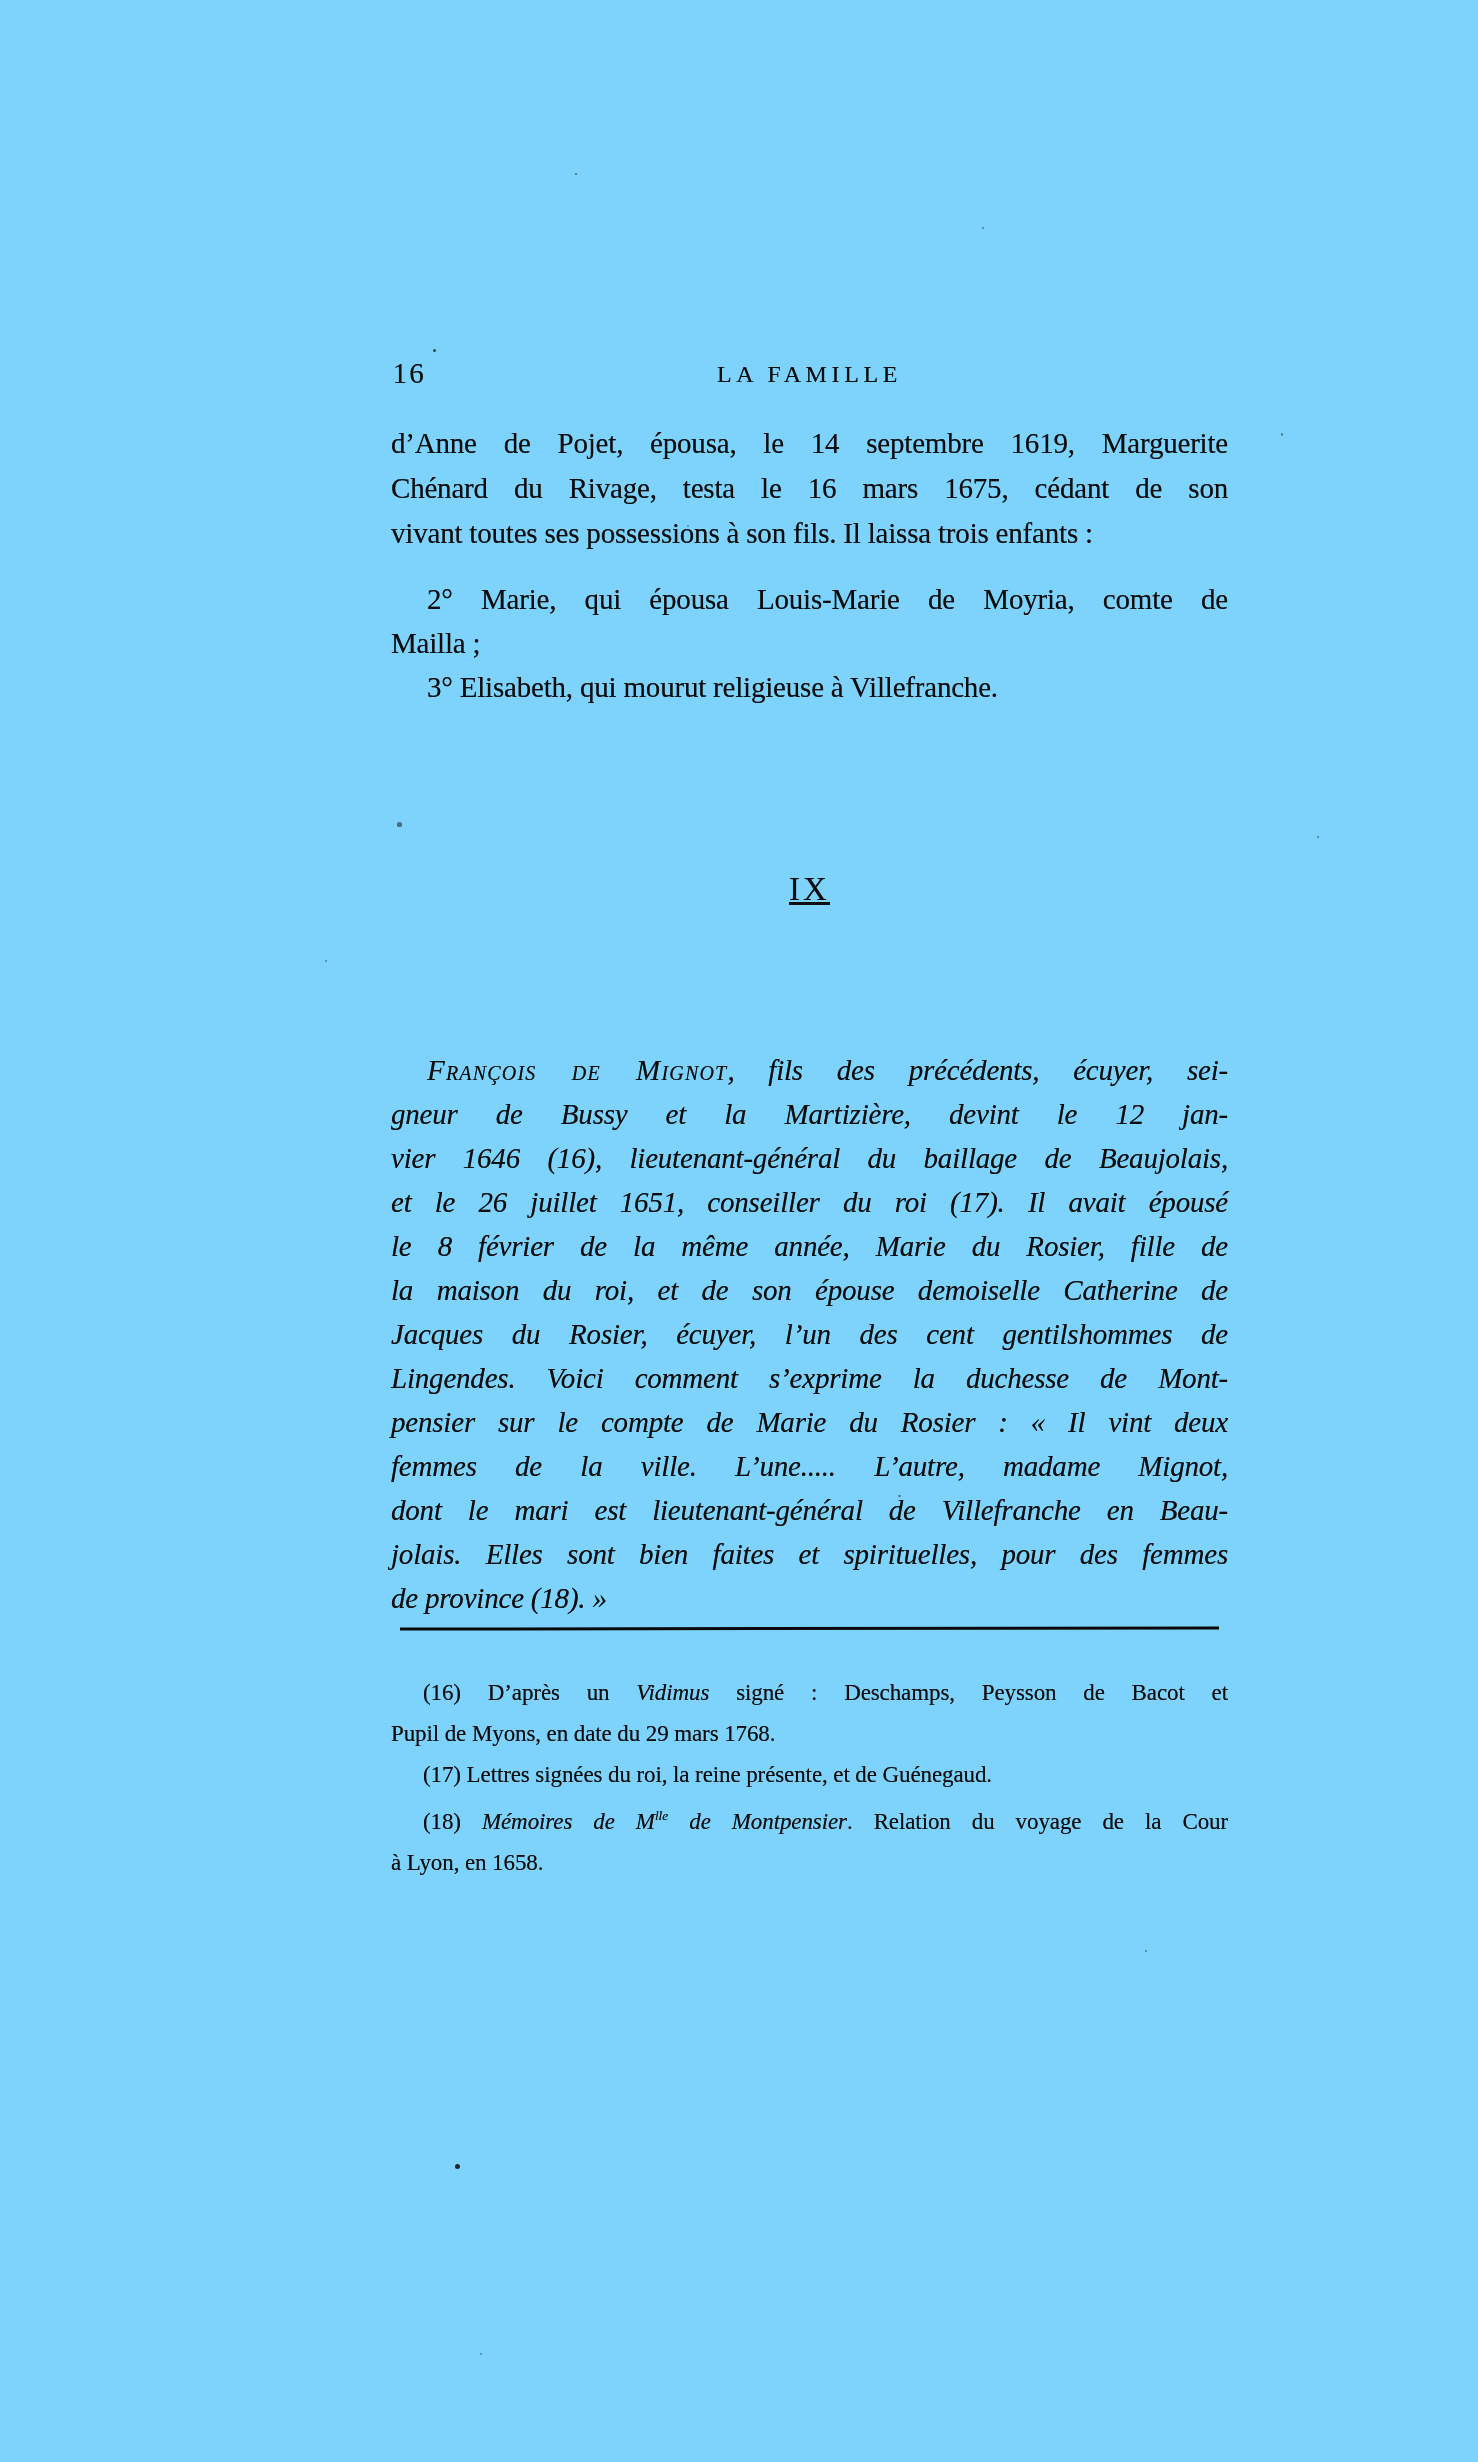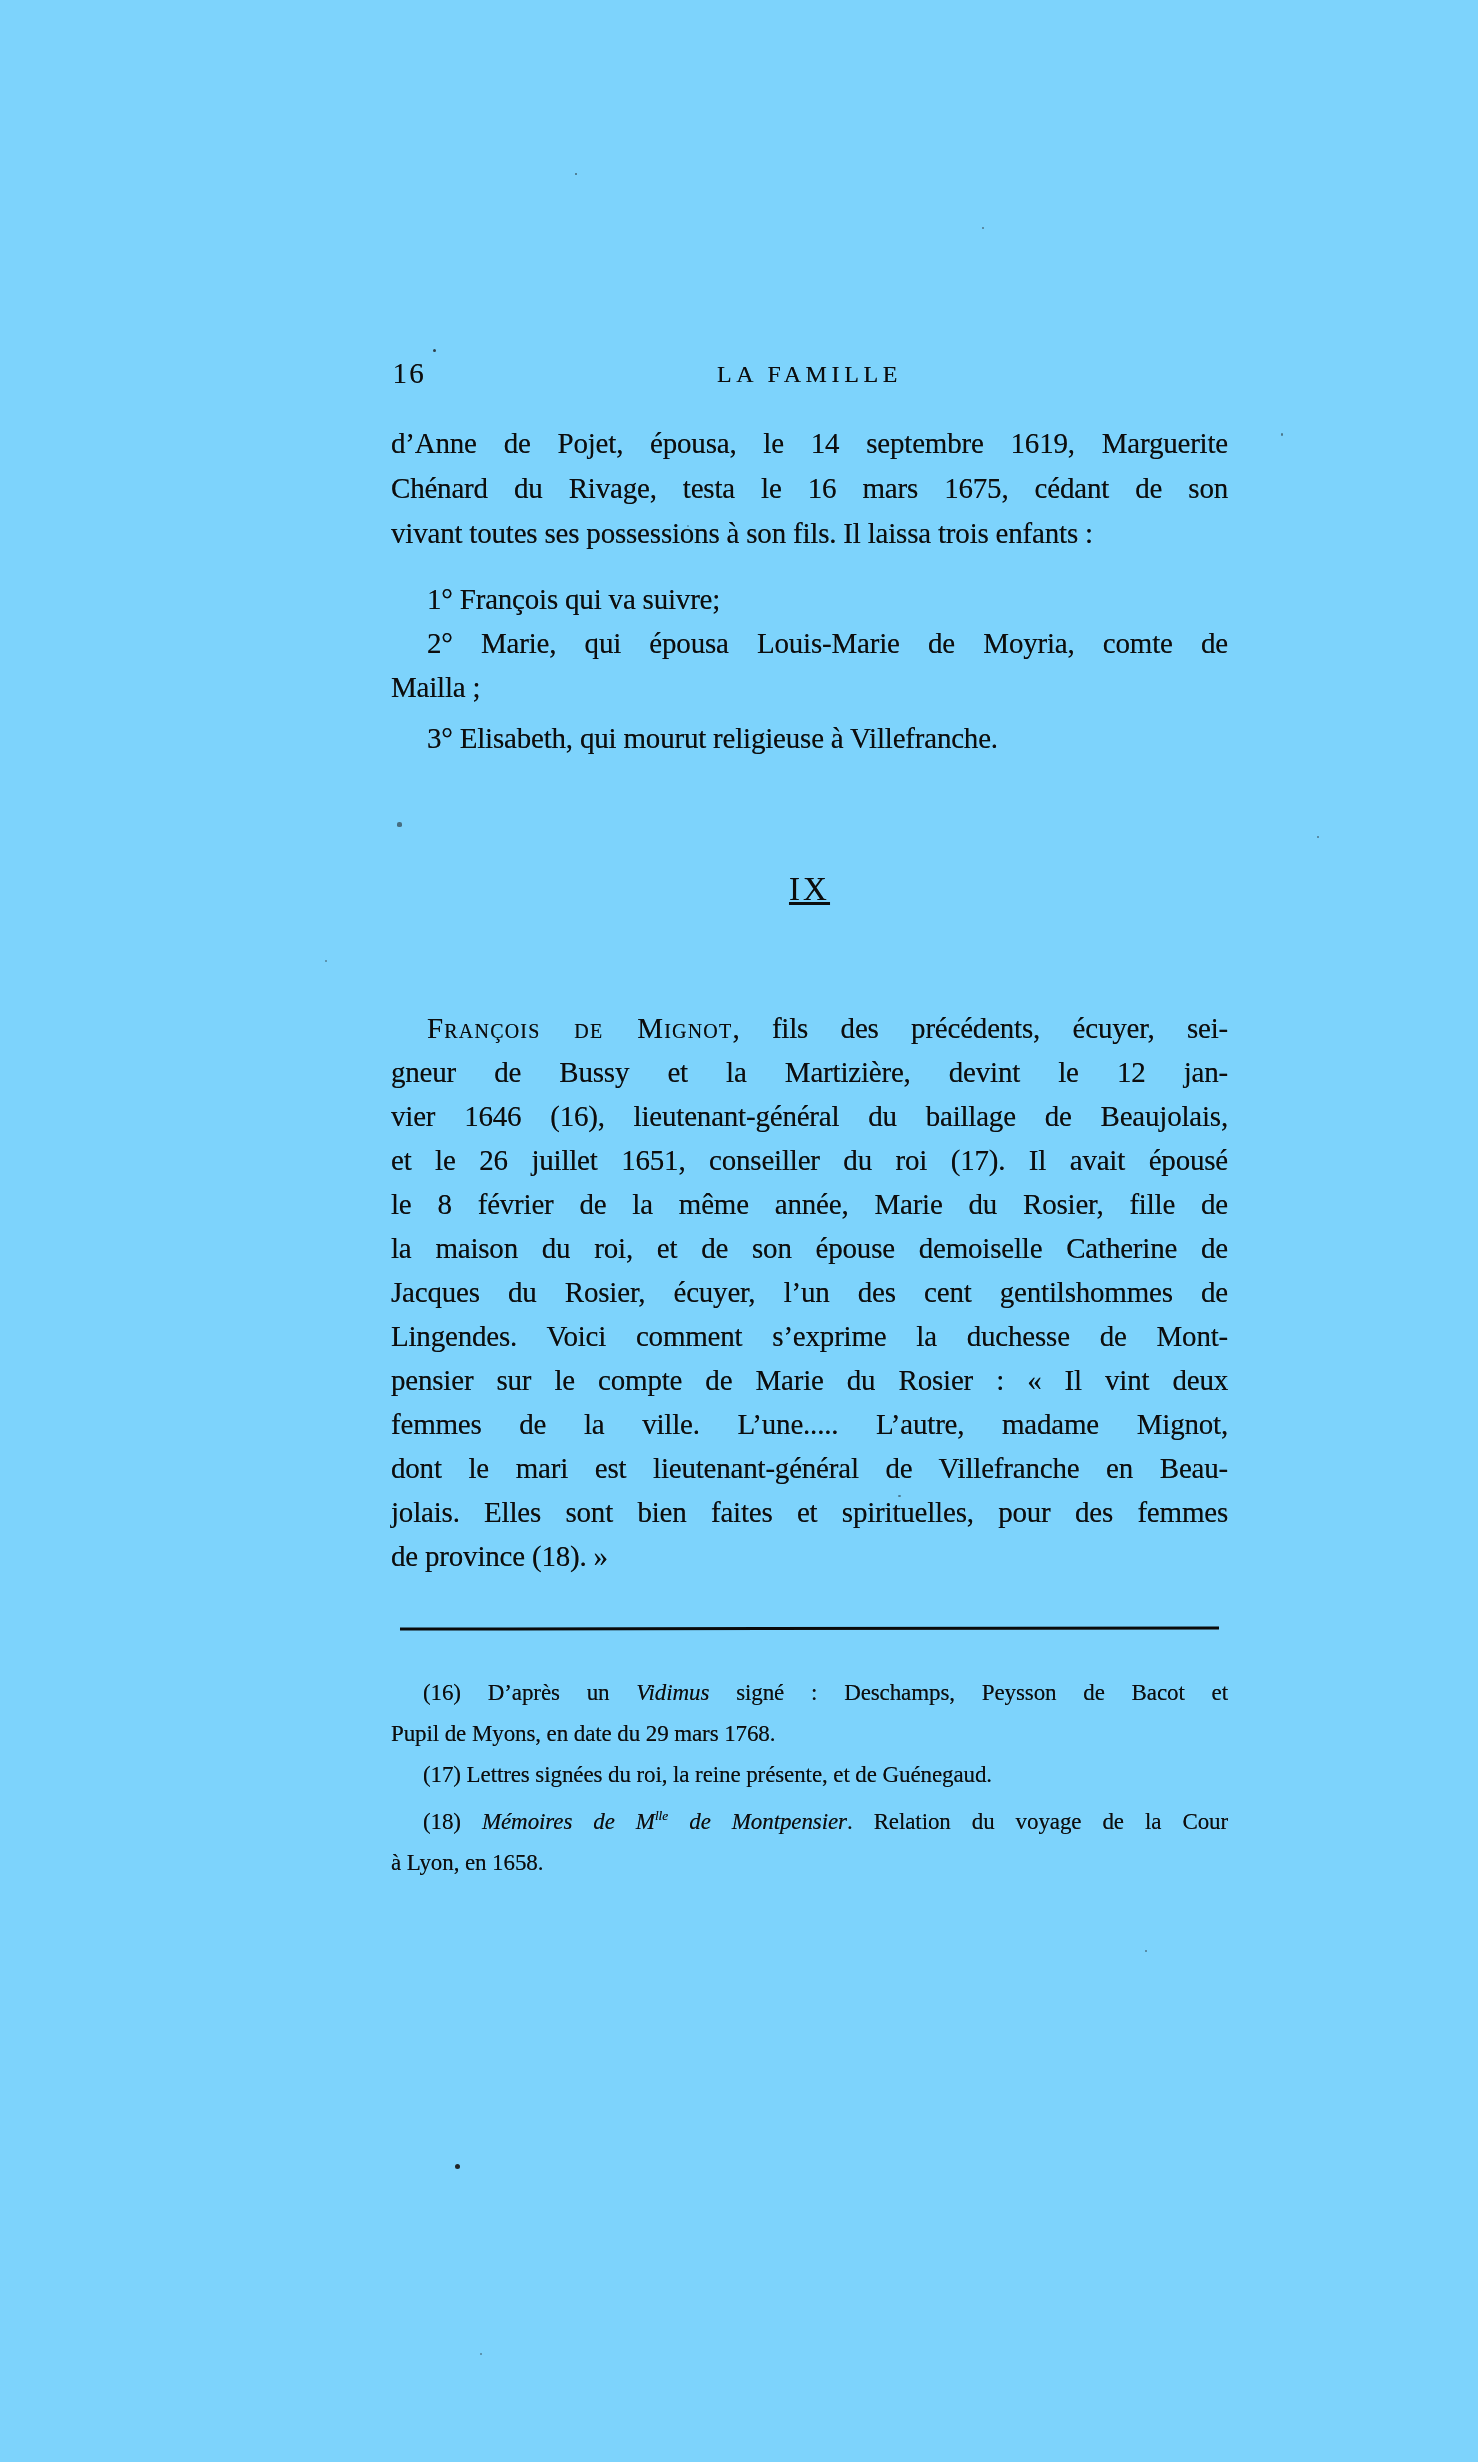--- a/index.html
+++ b/index.html
@@ -20,21 +20,21 @@
                    font-size:24px; letter-spacing:4.6px; white-space:nowrap; }
   
   .body-text { position:absolute; left:391px; width:837px;
                font-size:29px; letter-spacing:-0.2px; }
   .intro { top:421px; line-height:45px; }
   .children-list { top:577px; line-height:44px; }
   .children-list .list-item:nth-child(3) { margin-top:7px; }
   .section-heading { position:absolute; top:871px; left:391px; width:837px;
                      text-align:center; font-size:33px; font-weight:normal;
                      letter-spacing:3.1px;text-decoration:underline; }
-  .main { top:1006px; line-height:44px; }
+  .main { top:1048px; line-height:44px;font-style:italic; }
   
   .line { text-align:left; white-space:normal; }
   .line.j { text-align:justify; text-align-last:justify; }
   .line.ind { text-indent:36px; }
   .italic { font-style:italic; }
   .sup { font-size:0.58em; vertical-align:super; letter-spacing:0; }
   .smallcaps { font-variant:small-caps; letter-spacing:1.2px; }
   
   .footnote-rule { position:absolute; top:1627px; left:400px; width:819px; height:3.1px;
                    background:#0a0a0a; transform:rotate(-0.08deg); }
@@ -54,23 +54,20 @@
     <span class="running-title">LA FAMILLE</span>
   </header>
 
   <section class="body-text intro">
       <div class="line j"><span>d’Anne de Pojet, épousa, le 14 septembre 1619, Marguerite</span></div>
       <div class="line j"><span>Chénard du Rivage, testa le 16 mars 1675, cédant de son</span></div>
       <div class="line"><span>vivant toutes ses possessions à son fils. Il laissa trois enfants :</span></div>
     </section>
 
   <section class="body-text children-list">
-    <div class="list-item">
-        <div class="line ind"><span>1° François qui va suivre;</span></div>
-      </div>
     <div class="list-item">
         <div class="line j ind"><span>2° Marie, qui épousa Louis-Marie de Moyria, comte de</span></div>
         <div class="line"><span>Mailla ;</span></div>
       </div>
     <div class="list-item">
         <div class="line ind"><span>3° Elisabeth, qui mourut religieuse à Villefranche.</span></div>
       </div>
   </section>
 
   <h2 class="section-heading">IX</h2>

